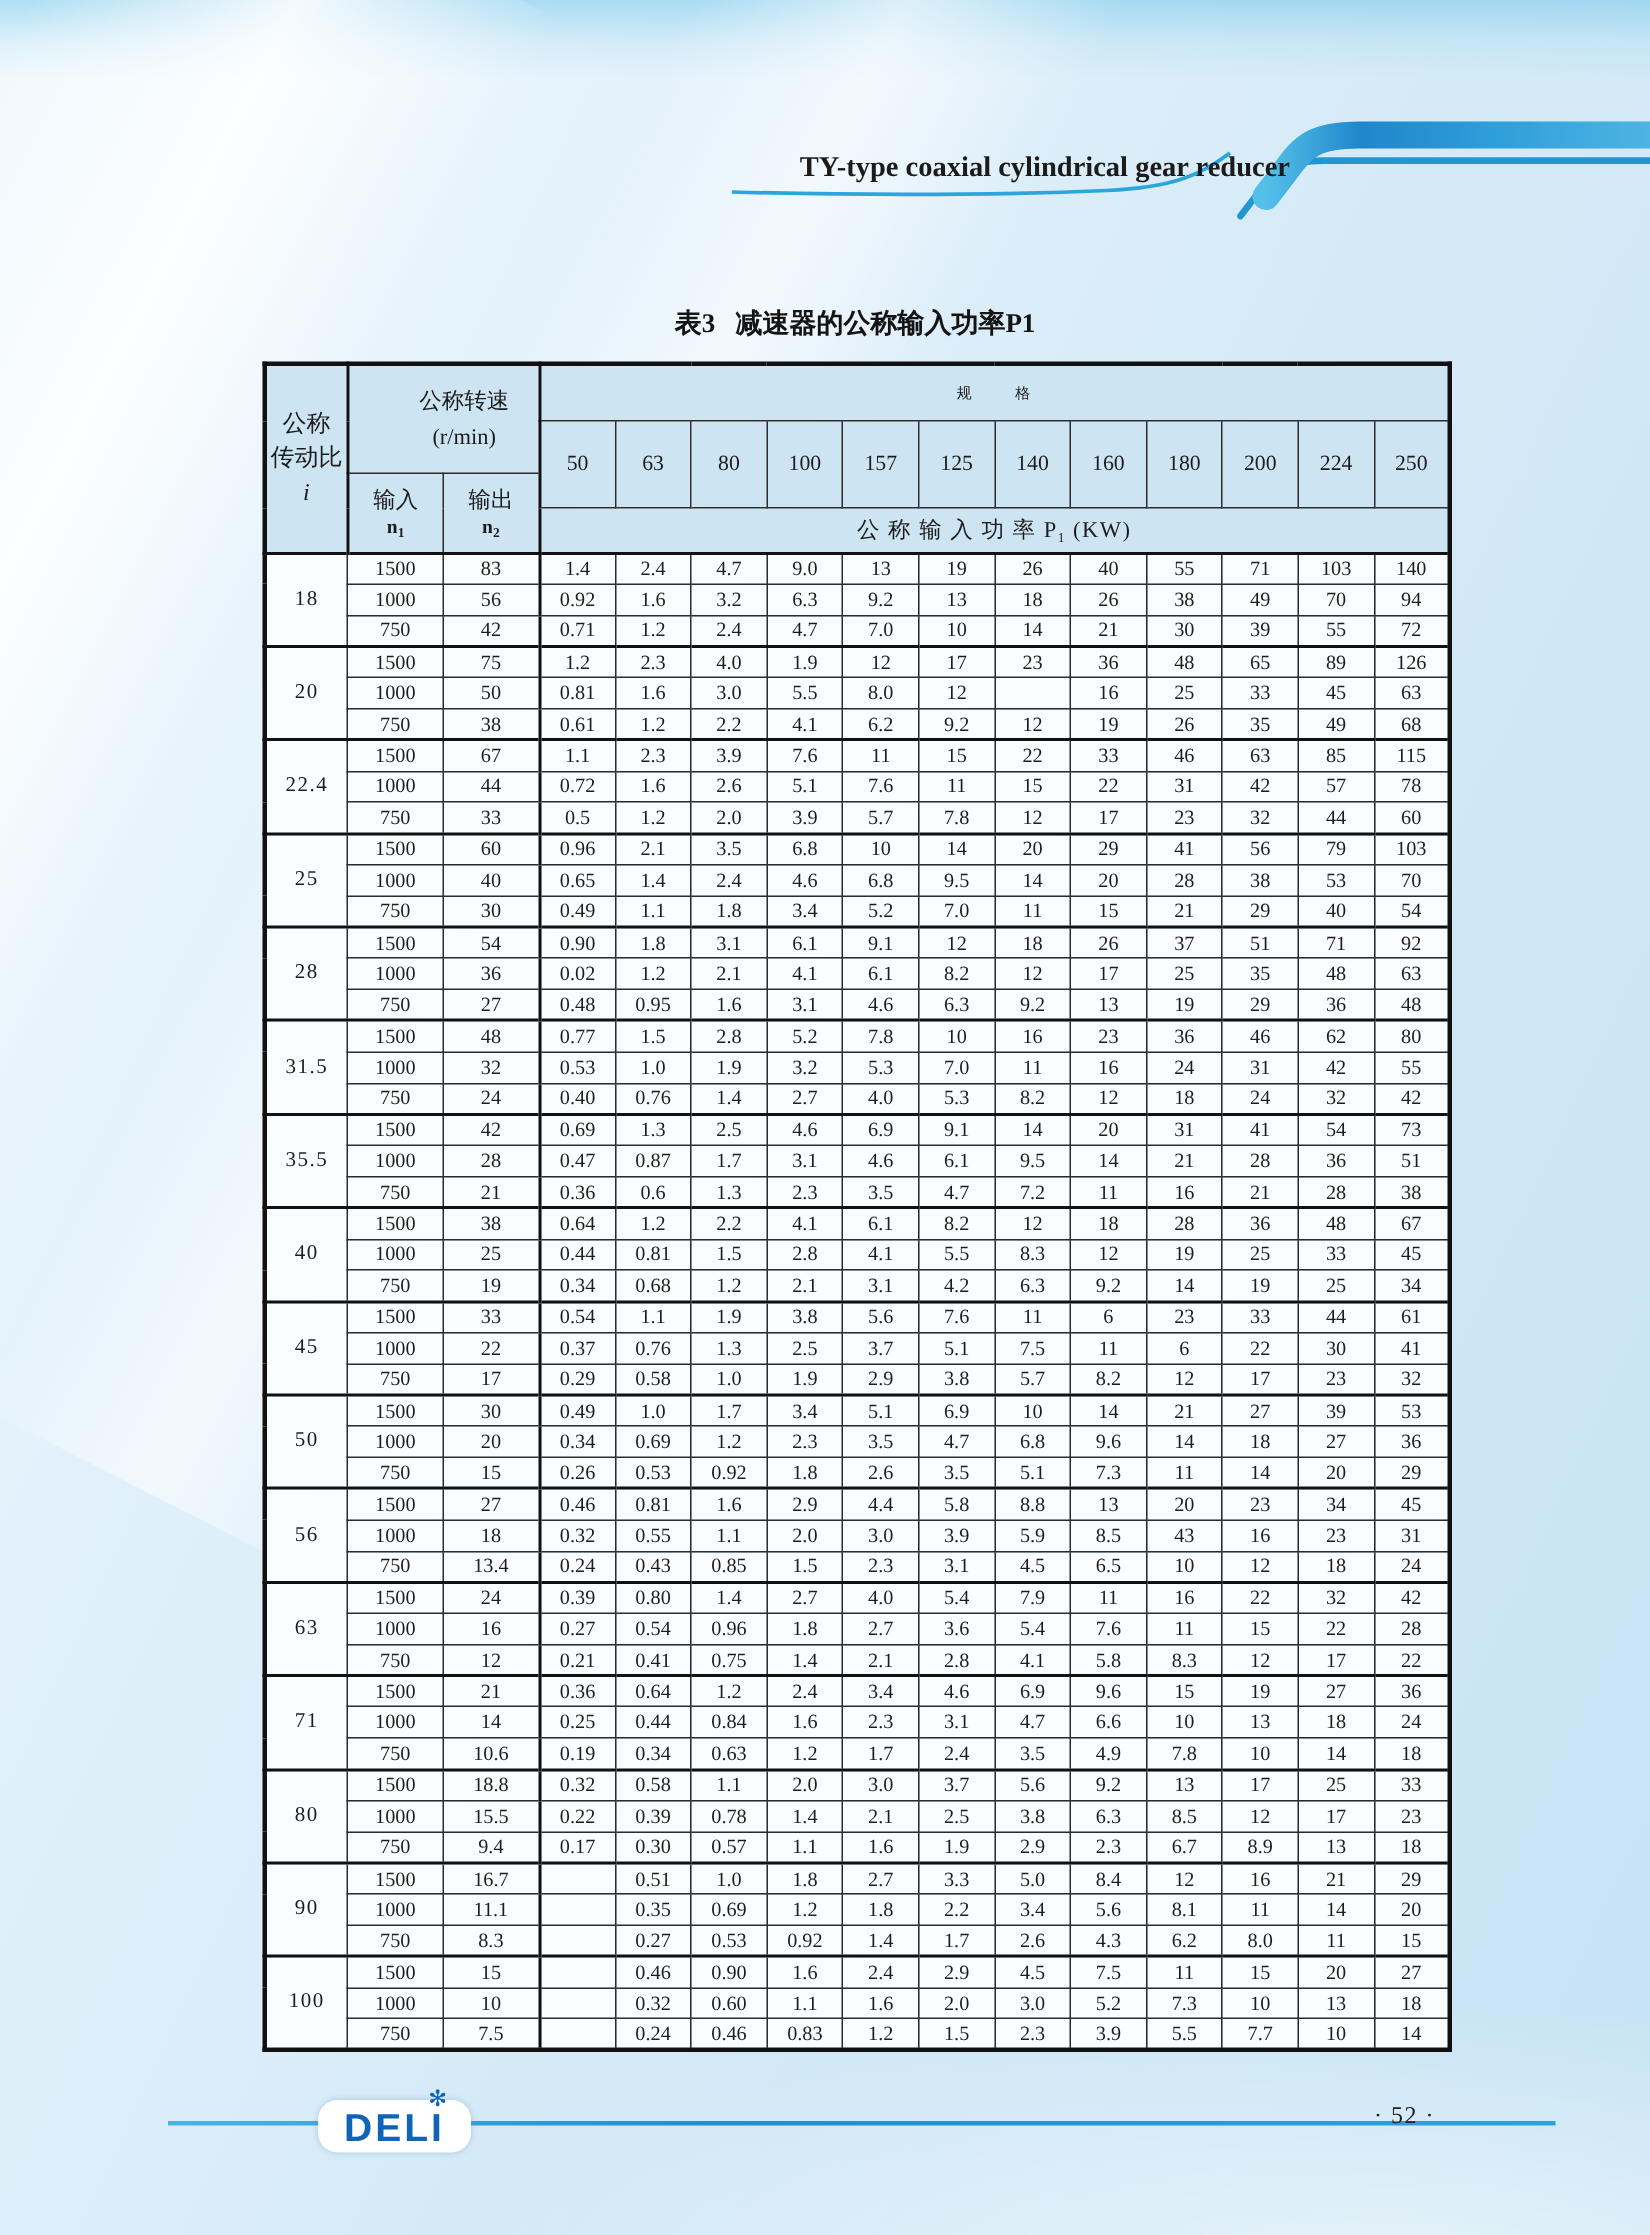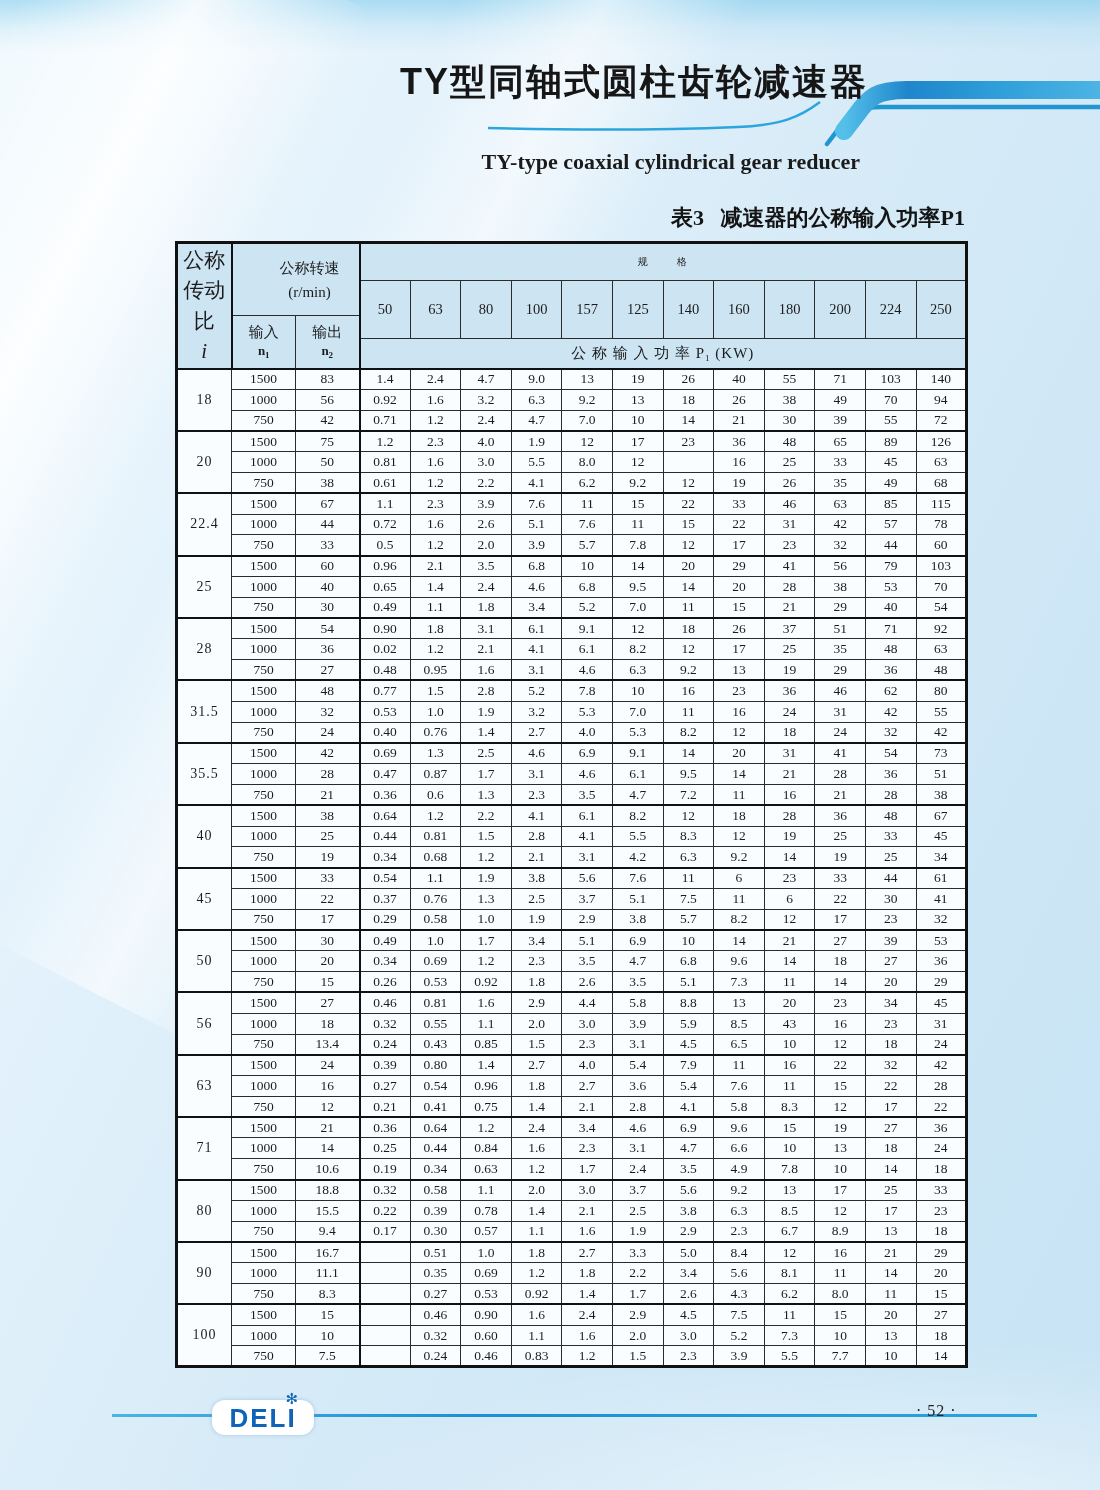--- a/index.html
+++ b/index.html
@@ -14,39 +14,39 @@
   .streak { position:absolute; pointer-events:none; }
   .streak1 { left:-180px; top:-120px; width:320px; height:1100px; transform:rotate(27deg);
     background:linear-gradient(90deg, rgba(255,255,255,0), rgba(255,255,255,.85), rgba(255,255,255,0)); }
   .streak2 { left:240px; top:-140px; width:260px; height:1200px; transform:rotate(27deg);
     background:linear-gradient(90deg, rgba(255,255,255,0), rgba(255,255,255,.6), rgba(255,255,255,0)); }
   .topwave { position:absolute; left:0; top:0; width:1100px; height:70px;
     background:linear-gradient(180deg, rgba(120,200,235,.55), rgba(160,215,240,.25) 40%, rgba(255,255,255,0) 75%); }
 
   .hdr-zh { position:absolute; top:58px; right:232px; font-size:36px; font-weight:bold;
     font-family:"Liberation Sans", sans-serif; letter-spacing:2px; color:#161616; }
-  .hdr-en { position:absolute; top:101px; right:240px; font-size:22px; font-weight:bold;
-    font-family:"Liberation Serif", serif; color:#1b1b1b;margin-top:48px; }
+  .hdr-en { position:absolute; top:101px; right:240px; font-size:19px; font-weight:bold;
+    font-family:"Liberation Serif", serif; color:#1b1b1b; }
 
   svg.swoosh { position:absolute; left:0; top:0; }
 
-  .caption { position:absolute; left:175px; top:203px; width:790px; text-align:right;
-    font-size:22px; font-weight:600; white-space:pre; color:#141414; }
+  .caption { position:absolute; left:175px; top:203px; width:790px; text-align:center;
+    font-size:18px; font-weight:600; white-space:pre; color:#141414; }
 
   table.main { position:absolute; left:175px; top:241px; width:790px;
     border-collapse:collapse; table-layout:fixed; }
   table.main th, table.main td {
     border:1px solid #2b2b2b; text-align:center; vertical-align:middle;
     font-weight:normal; overflow:hidden;
   }
   table.main { border:3px solid #111; }
   thead th { background:#cde5f3; font-size:15px; }
   thead .h-specnum { font-size:14.5px; }
   tbody td { background:#fafdff; font-size:13.5px; height:20.8px; padding:0 1px; }
-  .corner { line-height:1.45; font-size:21px;margin-left:16px; }
+  .corner { line-height:1.45; font-size:16px;margin-left:16px; }
   .corner .ital { font-style:italic; font-family:"Liberation Serif", serif; }
   .h-speed { line-height:1.6;padding-left:28px; }
   .sub { font-size:9px; vertical-align:-3px; }
   .symline { font-weight:bold; font-size:13px; }
   .spec-label { white-space:pre; letter-spacing:1px; font-size:10px; }
   .power-label { font-size:15px; letter-spacing:1px; }
   .b-heavy-left { border-left:2px solid #111 !important; }
   .b-heavy-right { border-right:2px solid #111 !important; }
   .b-heavy-bottom { border-bottom:2px solid #111 !important; }
   tr.group-start td { border-top:2px solid #111; }
@@ -81,21 +81,20 @@
         <stop offset="0.25" stop-color="#1f86cb"></stop>
         <stop offset="0.6" stop-color="#2f9fd9"></stop>
         <stop offset="1" stop-color="#4db4e4"></stop>
       </linearGradient>
     </defs>
     <path d="M 488 128 C 600 131 690 129 738 127 C 782 125 800 117 820 102" fill="none" stroke="#2aa6dd" stroke-width="2.5"></path>
     <path d="M 1100 107 L 882 107 C 858 107 851 113 840 127 L 827 144" fill="none" stroke="#2196d3" stroke-width="4.5" stroke-linecap="round"></path>
     <path d="M 1100 90 L 906 90 C 877 90 869 97 857 114 L 844 131" fill="none" stroke="url(#g1)" stroke-width="18" stroke-linecap="round"></path>
   </svg>
 
-  <div class="hdr-zh">TY型同轴式圆柱齿轮减速器</div>
   <div class="hdr-en">TY-type coaxial cylindrical gear reducer</div>
 
   <div class="caption">表3   减速器的公称输入功率P1</div>
 
   <table class="main">
     <colgroup>
       <col style="width:55px">
         <col style="width:64px">
         <col style="width:64px">
       <col span="12" style="width:50.6px">

